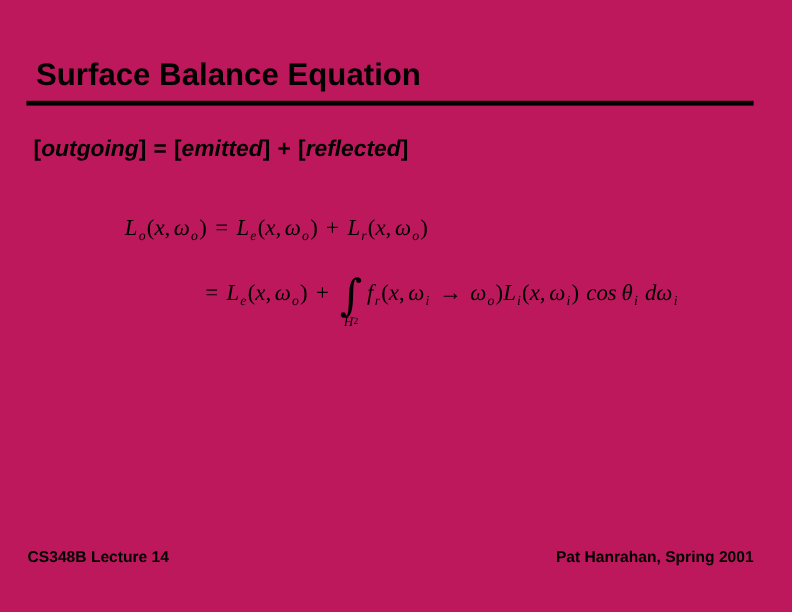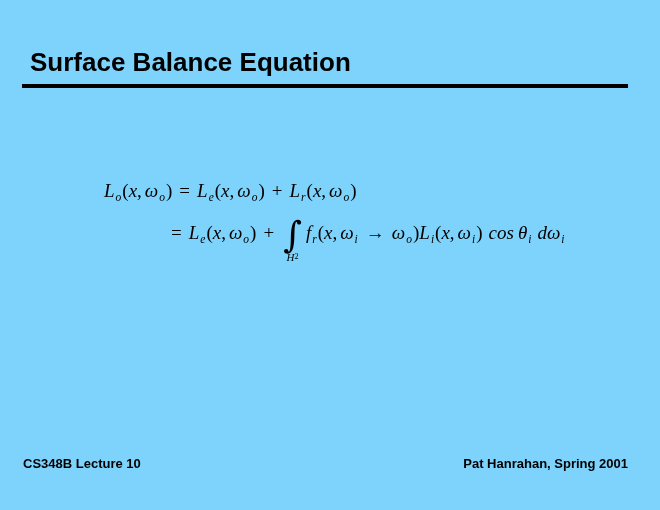--- a/index.html
+++ b/index.html
@@ -1,19 +1,19 @@
 <!DOCTYPE html>
 <html><head>
 <meta charset="utf-8">
 <style>
   html,body{margin:0;padding:0;background:#ffffff;}
   .slide{
     position:relative;
     width:660px;height:510px;
-    background:#7dd3fc;color:#000000;
+    background:#be185d;color:#000000;
     overflow:hidden;
     font-family:"Liberation Sans","DejaVu Sans",sans-serif;
   }
   .title{
     position:absolute;left:30px;top:48px;margin:0;
     font-weight:bold;font-size:26px;line-height:28px;
     font-family:"Liberation Sans","DejaVu Sans",sans-serif;
   }
   .rule{
     position:absolute;left:22px;top:84px;
@@ -25,21 +25,21 @@
     white-space:nowrap;
   }
   .bw{font-style:italic;}
   .bo{margin:0 6px;}
   .eq{
     position:absolute;
     font-family:"Liberation Serif","DejaVu Serif",serif;
     font-size:19px;line-height:24px;white-space:nowrap;
   }
   .eq1{left:104px;top:179px;}
-  .eq2{left:164px;top:218px;}
+  .eq2{left:164px;top:230px;}
   .tk-v{font-style:italic;}
   .tk-s{font-style:italic;font-size:11.5px;vertical-align:-4px;margin:0 1px 0 1px;}
   .tk-p{}
   .tk-c{margin-right:3px;}
   .tk-r{margin:0 7px;}
   .tk-f{margin:0 4px 0 6px;font-style:italic;}
   .tk-d{font-style:italic;margin-left:5px;}
   .tk-int{
     display:inline-block;text-align:center;
     vertical-align:-22px;margin:0 4px 0 2px;
@@ -60,22 +60,23 @@
 </style>
 </head>
 <body>
 
 <div class="slide">
 
   <h1 class="title">Surface Balance Equation</h1>
 
   <div class="rule"></div>
 
+  <div class="balance"><span class="bb">[</span><span class="bw">outgoing</span><span class="bb">]</span><span class="bo">=</span><span class="bb">[</span><span class="bw">emitted</span><span class="bb">]</span><span class="bo">+</span><span class="bb">[</span><span class="bw">reflected</span><span class="bb">]</span></div>
 
   <div class="eq eq1"><span class="tk-v">L</span><span class="tk-s">o</span><span class="tk-p">(</span><span class="tk-v">x</span><span class="tk-c">,</span><span class="tk-v">ω</span><span class="tk-s">o</span><span class="tk-p">)</span><span class="tk-r">=</span><span class="tk-v">L</span><span class="tk-s">e</span><span class="tk-p">(</span><span class="tk-v">x</span><span class="tk-c">,</span><span class="tk-v">ω</span><span class="tk-s">o</span><span class="tk-p">)</span><span class="tk-r">+</span><span class="tk-v">L</span><span class="tk-s">r</span><span class="tk-p">(</span><span class="tk-v">x</span><span class="tk-c">,</span><span class="tk-v">ω</span><span class="tk-s">o</span><span class="tk-p">)</span></div>
 
   <div class="eq eq2"><span class="tk-r">=</span><span class="tk-v">L</span><span class="tk-s">e</span><span class="tk-p">(</span><span class="tk-v">x</span><span class="tk-c">,</span><span class="tk-v">ω</span><span class="tk-s">o</span><span class="tk-p">)</span><span class="tk-r">+</span><span class="tk-int"><span class="int-sign">∫</span><span class="int-lim">H<sup>2</sup></span></span><span class="tk-v">f</span><span class="tk-s">r</span><span class="tk-p">(</span><span class="tk-v">x</span><span class="tk-c">,</span><span class="tk-v">ω</span><span class="tk-s">i</span><span class="tk-r">→</span><span class="tk-v">ω</span><span class="tk-s">o</span><span class="tk-p">)</span><span class="tk-v">L</span><span class="tk-s">i</span><span class="tk-p">(</span><span class="tk-v">x</span><span class="tk-c">,</span><span class="tk-v">ω</span><span class="tk-s">i</span><span class="tk-p">)</span><span class="tk-f">cos</span><span class="tk-v">θ</span><span class="tk-s">i</span><span class="tk-d">d</span><span class="tk-v">ω</span><span class="tk-s">i</span></div>
 
-  <div class="footer footer-left">CS348B Lecture 10</div>
+  <div class="footer footer-left">CS348B Lecture 14</div>
 
   <div class="footer footer-right">Pat Hanrahan, Spring 2001</div>
 
 </div>
 
 </body></html>

